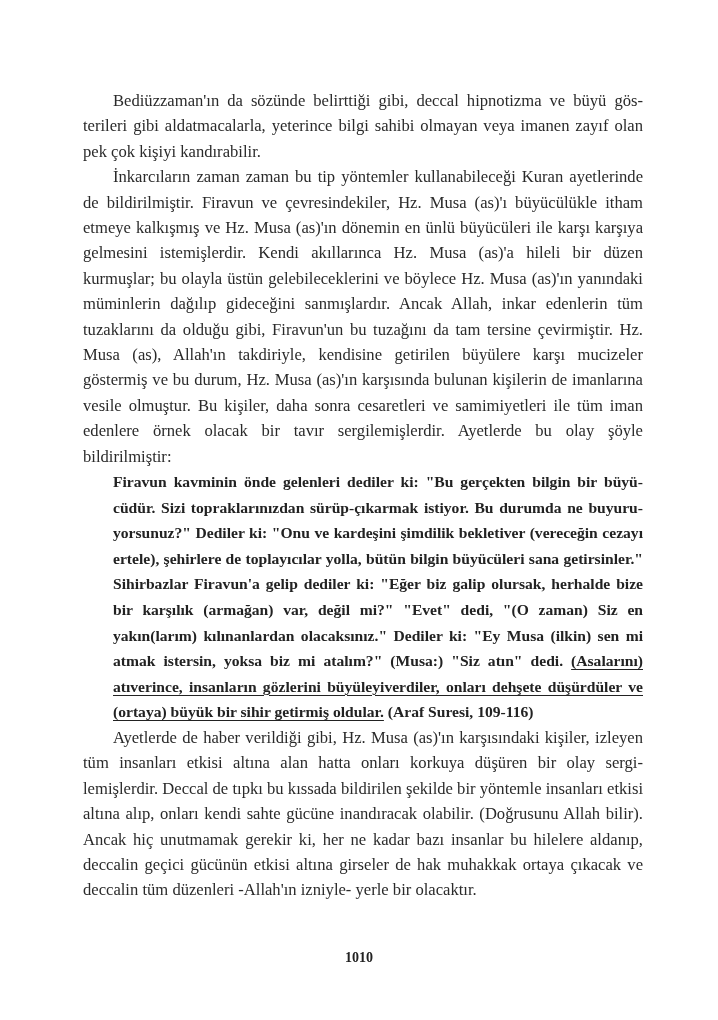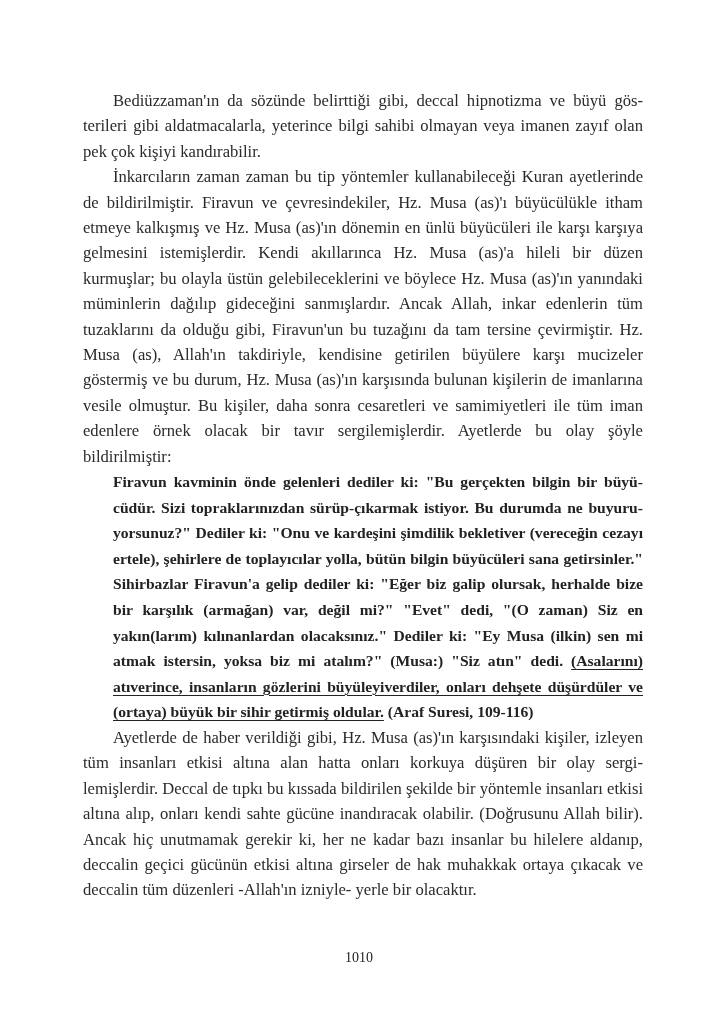--- a/index.html
+++ b/index.html
@@ -42,21 +42,21 @@
       text-underline-offset: 3px;
       text-decoration-thickness: 1px;
     }
     .page-number {
       position: absolute;
       left: 0;
       width: 718px;
       top: 950px;
       text-align: center;
       font-size: 14px;
-      font-weight: normal;
+      font-weight: bold;
       color: #222;
     }
   </style>
 </head>
 <body>
 
 <div class="page">
   <p class="para">Bediüzzaman'ın da sözünde belirttiği gibi, deccal hipnotizma ve büyü gös­terileri gibi aldatmacalarla, yeterince bilgi sahibi olmayan veya imanen zayıf olan pek çok kişiyi kandırabilir.</p>
   <p class="para">İnkarcıların zaman zaman bu tip yöntemler kullanabileceği Kuran ayetle­rinde de bildirilmiştir. Firavun ve çevresindekiler, Hz. Musa (as)'ı büyücülükle itham etmeye kalkışmış ve Hz. Musa (as)'ın dönemin en ünlü büyücüleri ile kar­şı karşıya gelmesini istemişlerdir. Kendi akıllarınca Hz. Musa (as)'a hileli bir dü­zen kurmuşlar; bu olayla üstün gelebileceklerini ve böylece Hz. Musa (as)'ın ya­nındaki müminlerin dağılıp gideceğini sanmışlardır. Ancak Allah, inkar edenle­rin tüm tuzaklarını da olduğu gibi, Firavun'un bu tuzağını da tam tersine çevir­miştir. Hz. Musa (as), Allah'ın takdiriyle, kendisine getirilen büyülere karşı mu­cizeler göstermiş ve bu durum, Hz. Musa (as)'ın karşısında bulunan kişilerin de imanlarına vesile olmuştur. Bu kişiler, daha sonra cesaretleri ve samimiyetleri ile tüm iman edenlere örnek olacak bir tavır sergilemişlerdir. Ayetlerde bu olay şöyle bildirilmiştir:</p>
   <p class="quote"><span>Firavun kavminin önde gelenleri dediler ki: "Bu gerçekten bilgin bir büyü­cüdür. Sizi topraklarınızdan sürüp-çıkarmak istiyor. Bu durumda ne buyuru­yorsunuz?" Dediler ki: "Onu ve kardeşini şimdilik bekletiver (vereceğin ce­zayı ertele), şehirlere de toplayıcılar yolla, bütün bilgin büyücüleri sana ge­tirsinler." Sihirbazlar Firavun'a gelip dediler ki: "Eğer biz galip olursak, her­halde bize bir karşılık (armağan) var, değil mi?" "Evet" dedi, "(O zaman) Siz en yakın(larım) kılınanlardan olacaksınız." Dediler ki: "Ey Musa (ilkin) sen mi atmak istersin, yoksa biz mi atalım?" (Musa:) "Siz atın" dedi. </span><span class="ul">(Asalarını) atıverince, insanların gözlerini büyüleyiverdiler, onları dehşete düşürdüler ve (ortaya) büyük bir sihir getirmiş oldular.</span><span> (Araf Suresi, 109-116)</span></p>

